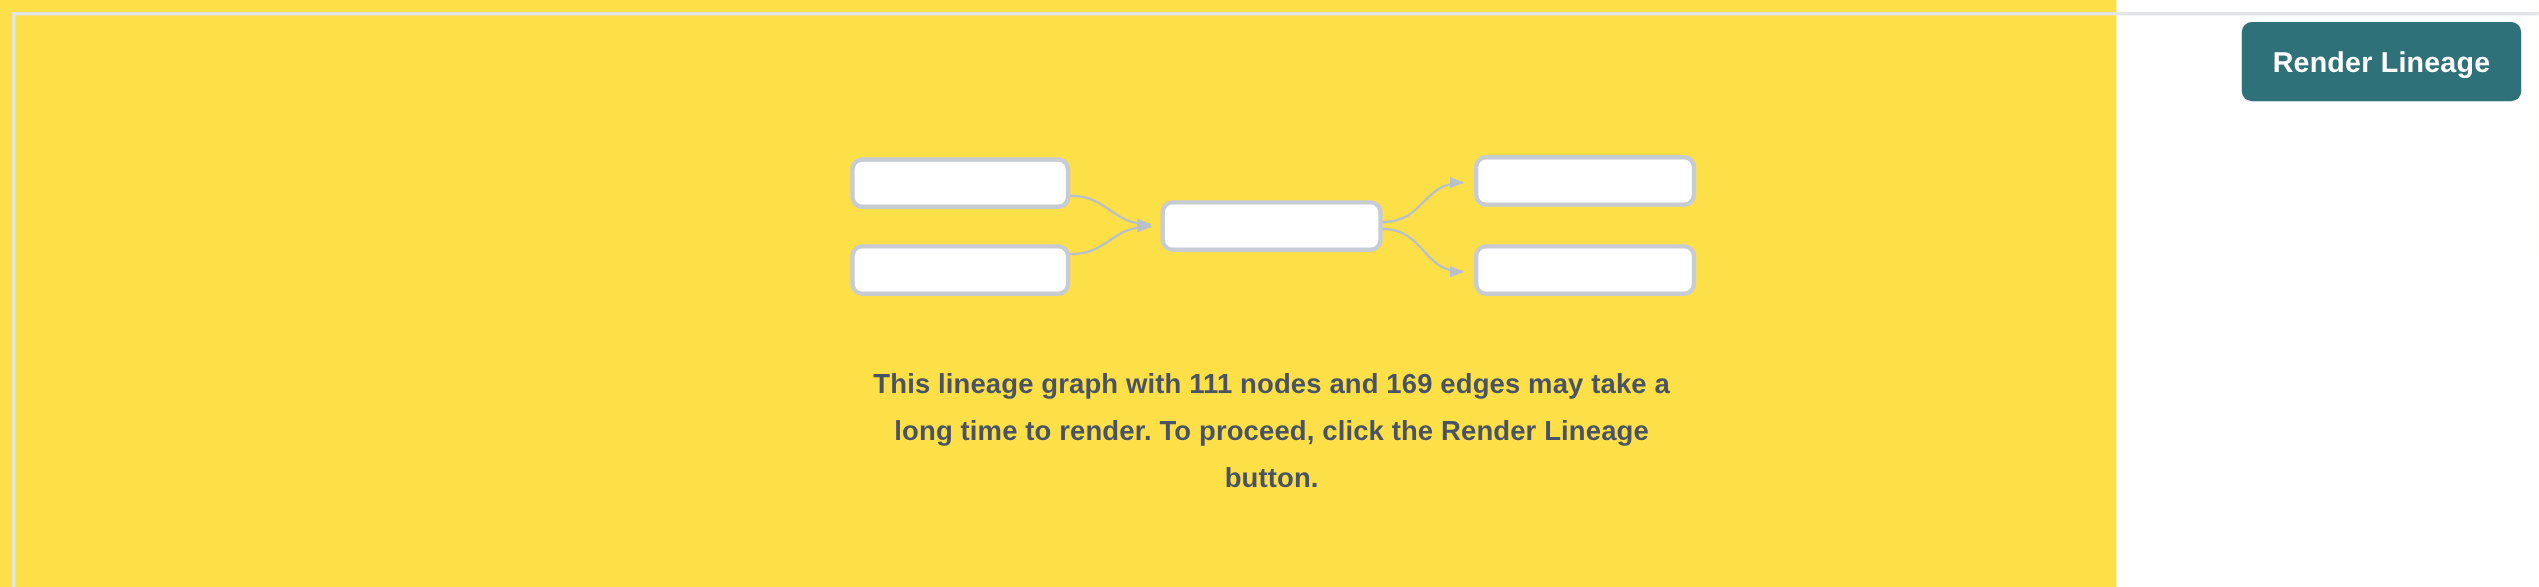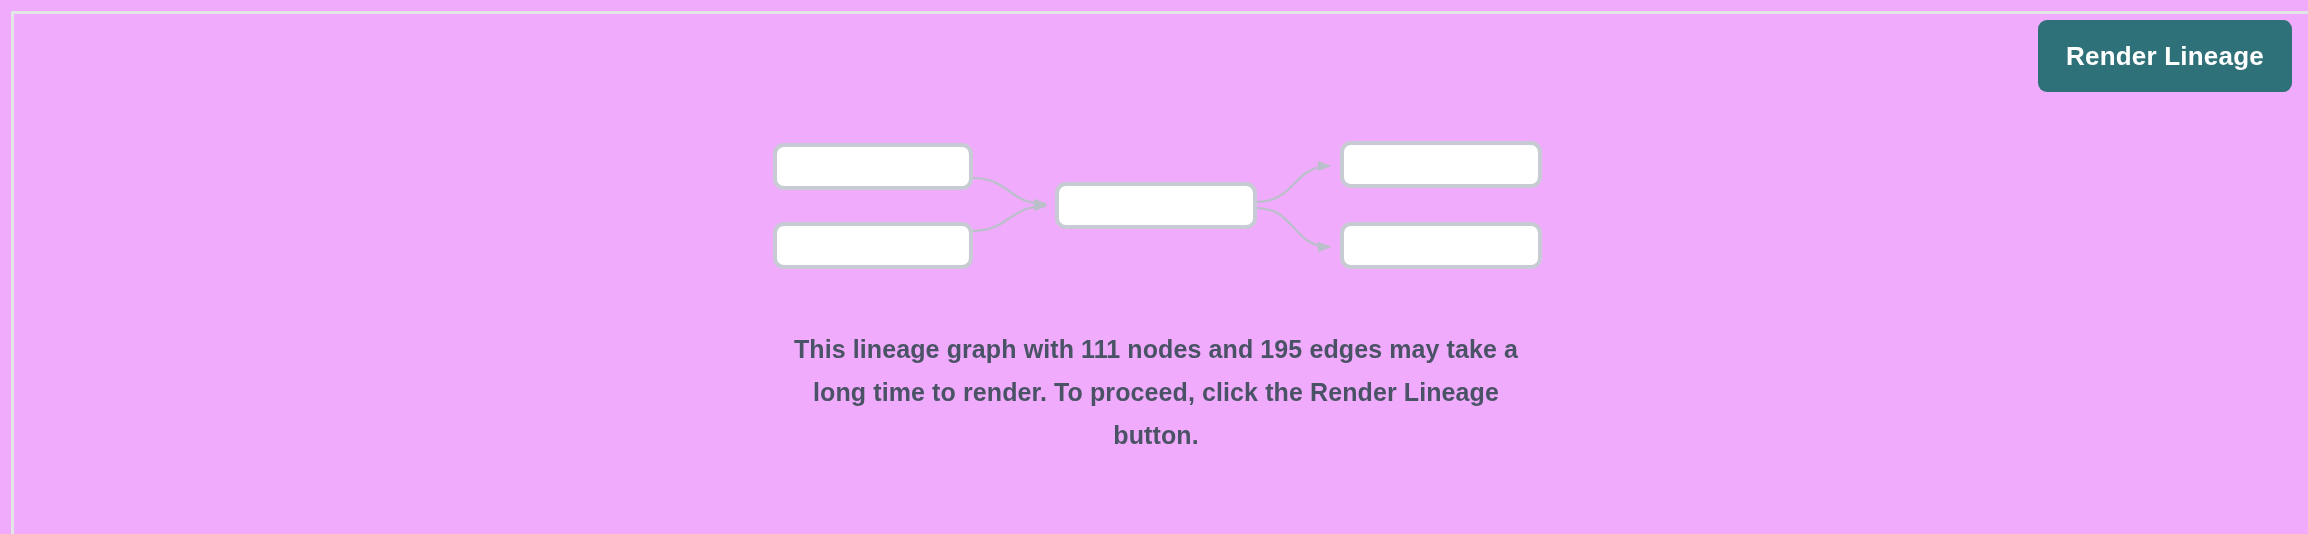--- a/index.html
+++ b/index.html
@@ -8,23 +8,23 @@
     background: #ffffff;
   }
   body {
     width: 2308px;
     height: 534px;
     font-family: "Liberation Sans", sans-serif;
     overflow: hidden;
   }
   #root {
     position: relative;
-    width: 2308px;
+    width: 1924px;
     height: 534px;
-    background: #f0abfc;
+    background: #fde047;
     box-sizing: border-box;
   }
   
   .panel-border-top {
     position: absolute;
     left: 12px;
     top: 11px;
     width: 2296px;
     height: 3px;
     background: #e2e4e8;
@@ -111,15 +111,15 @@
       <rect x="775" y="145" width="196" height="43" rx="9" ry="9"></rect>
       <rect x="775" y="224" width="196" height="43" rx="9" ry="9"></rect>
       <rect x="1057" y="184" width="198" height="43" rx="9" ry="9"></rect>
       <rect x="1342" y="143" width="198" height="43" rx="9" ry="9"></rect>
       <rect x="1342" y="224" width="198" height="43" rx="9" ry="9"></rect>
     </g>
   </svg>
 
   <button class="render-button">Render Lineage</button>
 
-  <div class="message">This lineage graph with 111 nodes and 195 edges may take a long time to render. To proceed, click the Render Lineage button.</div>
+  <div class="message">This lineage graph with 111 nodes and 169 edges may take a long time to render. To proceed, click the Render Lineage button.</div>
 
 </div>
 
 </body></html>

